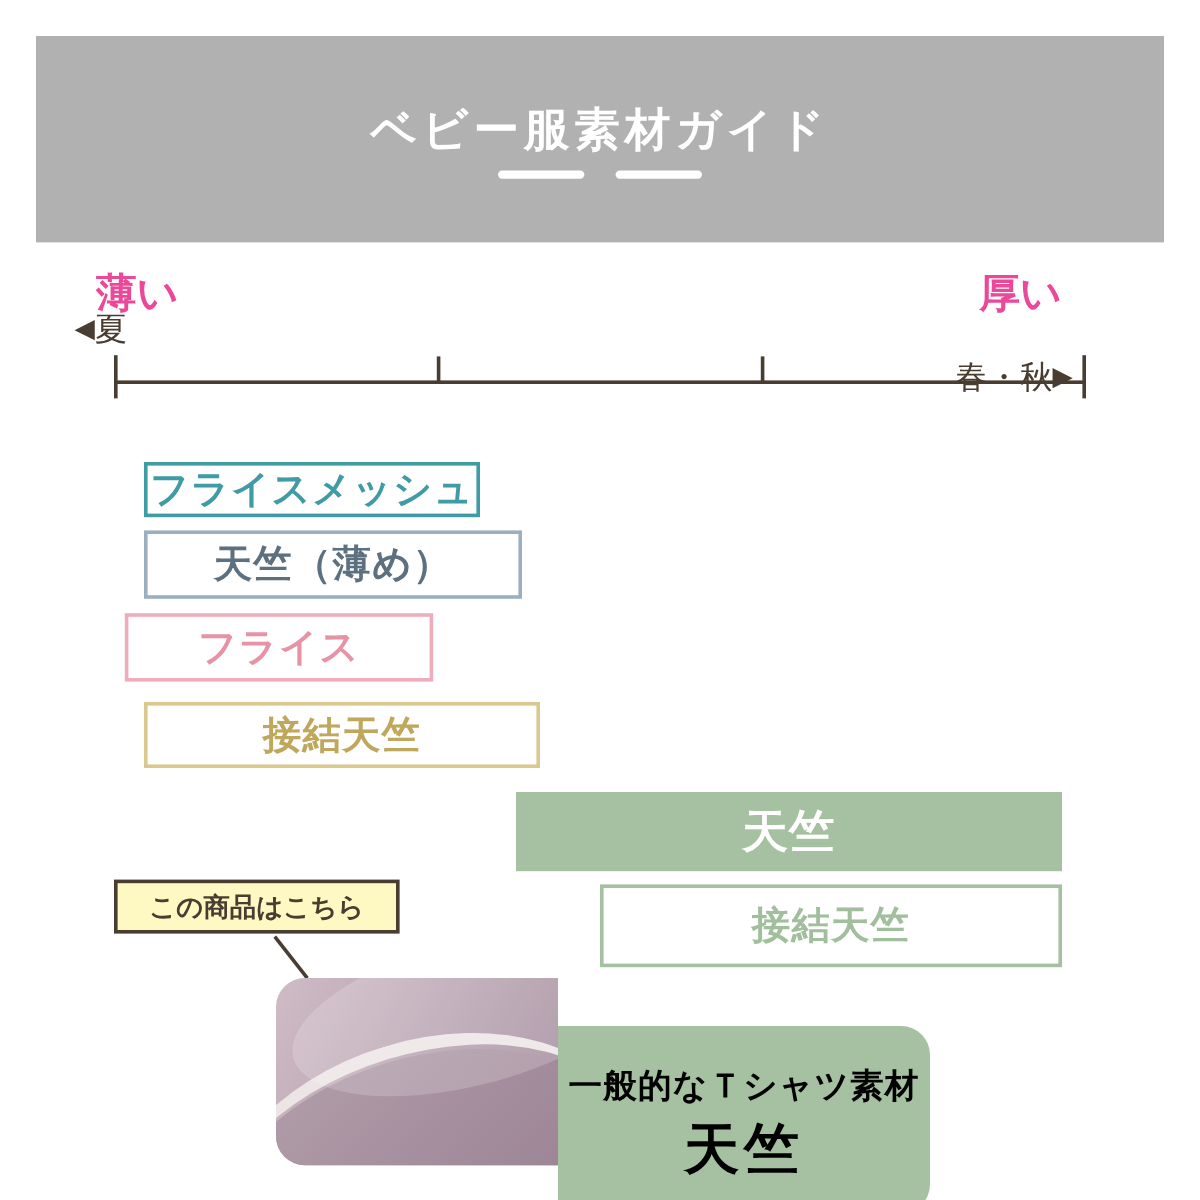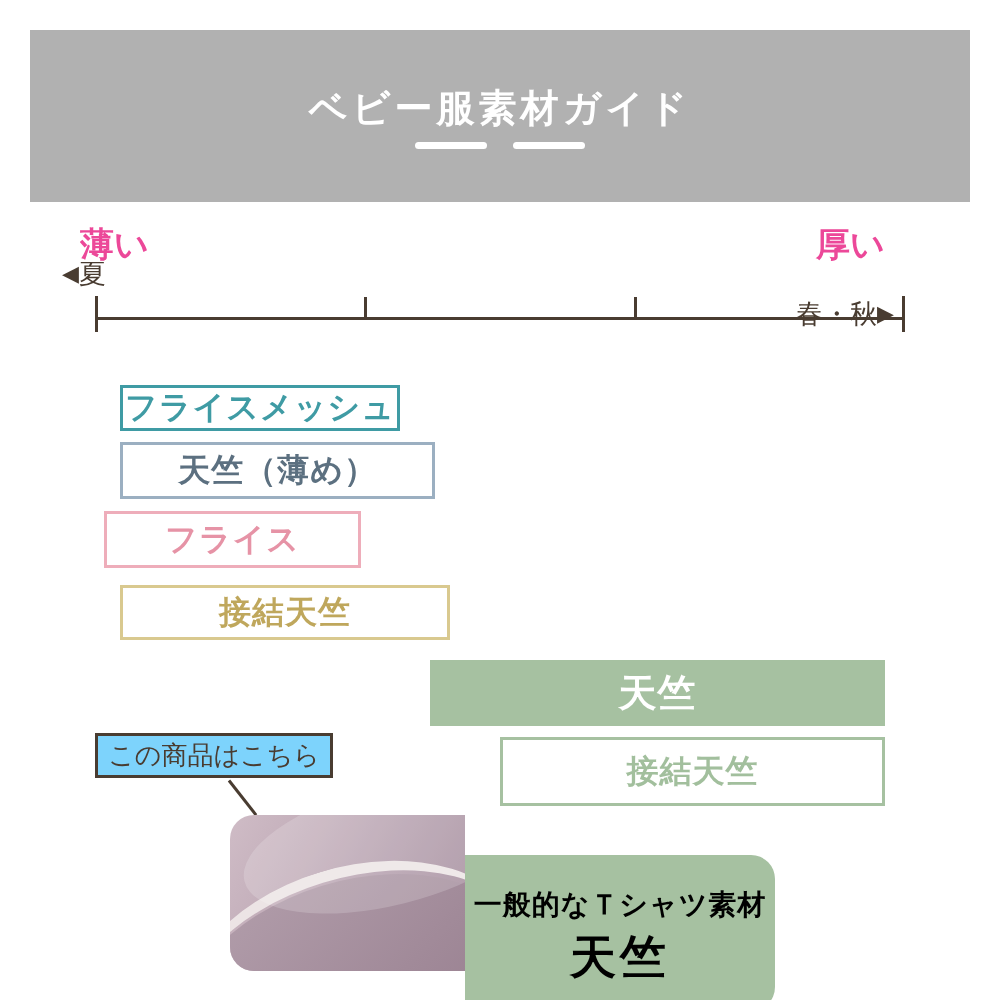--- a/index.html
+++ b/index.html
@@ -27,21 +27,21 @@
 
   
   .bar{position:absolute;box-sizing:border-box;display:flex;align-items:center;justify-content:center;
        font-weight:bold;font-size:32px;background:#ffffff;letter-spacing:1px;}
   .bar.outline{border:3px solid;}
   .bar.solid{font-size:38px;}
 
   
   .callout{position:absolute;left:95px;top:733px;width:238px;height:45px;border:3px solid #493c31;
     box-sizing:border-box;display:flex;align-items:center;justify-content:center;
-    font-size:26px;font-weight:normal;color:#493c31;background:#7dd3fc;}
+    font-size:22px;font-weight:bold;color:#493c31;background:#fef9c3;}
   .callout-line{position:absolute;left:229px;top:779px;width:44px;height:3px;background:#493c31;
     transform:rotate(52deg);transform-origin:left center;}
 
   
   .fabric-photo{position:absolute;left:230px;top:815px;width:235px;height:156px;
     border-radius:24px 0 0 24px;overflow:hidden;
     background:linear-gradient(118deg,#cfbcc6 0%,#c2adb9 30%,#b29cab 58%,#a68e9e 82%,#9c8495 100%);}
   .fold-edge{position:absolute;left:-55px;top:52px;width:360px;height:230px;border-radius:50%;
     border-top:11px solid #ece4e5;transform:rotate(-17deg);}
   .fold-shadow{position:absolute;left:-55px;top:66px;width:360px;height:230px;border-radius:50%;

